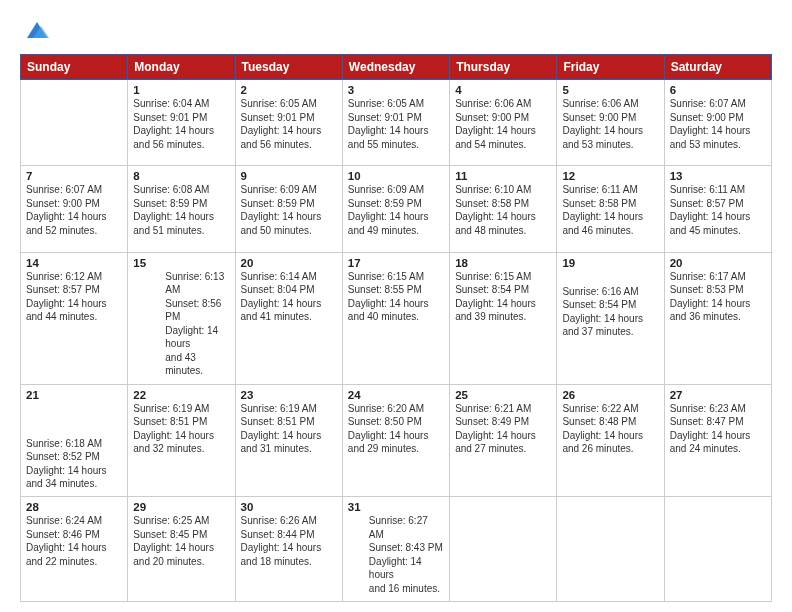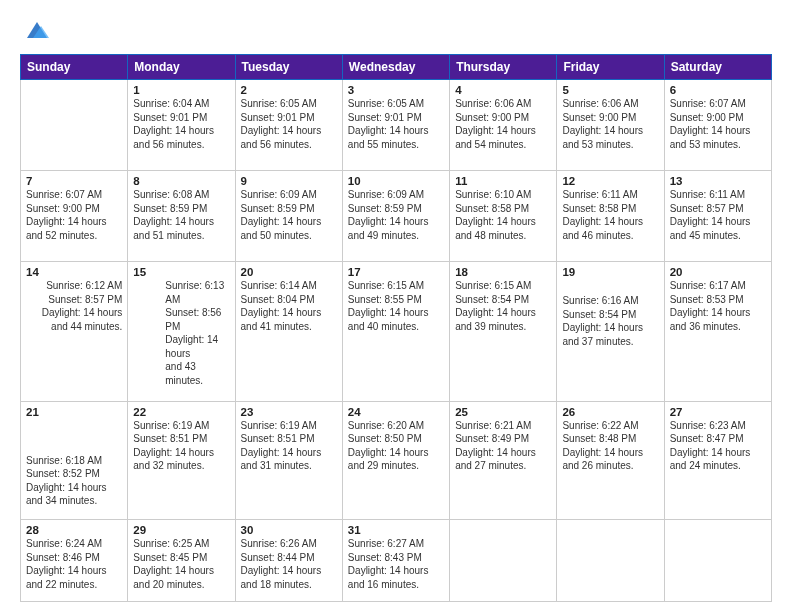--- a/index.html
+++ b/index.html
@@ -61,21 +61,21 @@
       color: #444;
       margin-top: 2px;
     }
     .calendar {
       flex: 1;
       border-collapse: collapse;
       width: 100%;
       font-size: 10.5px;
     }
     .calendar th {
-      background: #4c1d95;
+      background: #b91c1c;
       color: #fff;
       text-align: left;
       padding: 5px 6px;
       font-size: 12px;
       font-weight: bold;
       border: 1px solid #1565c0;
     }
     .calendar td {
       border: 1px solid #ccc;
       vertical-align: top;
@@ -232,21 +232,21 @@
             <span class="day-num">13</span>
             <div class="day-info" style="white-space: pre-line;">Sunrise: 6:11 AM
 Sunset: 8:57 PM
 Daylight: 14 hours
 and 45 minutes.</div>
           </td>
         </tr>
         <tr>
           <td>
             <span class="day-num">14</span>
-            <div class="day-info" style="white-space: pre-line; text-align: right;">Sunrise: 6:12 AM
+            <div class="day-info" style="white-space: pre-line;">Sunrise: 6:12 AM
 Sunset: 8:57 PM
 Daylight: 14 hours
 and 44 minutes.</div>
           </td>
           <td>
             <span class="day-num">15</span>
             <div class="day-info" style="white-space: pre-line; margin-left: 32px;">Sunrise: 6:13 AM
 Sunset: 8:56 PM
 Daylight: 14 hours
 and 43 minutes.</div>
@@ -355,21 +355,21 @@
           </td>
           <td>
             <span class="day-num">30</span>
             <div class="day-info" style="white-space: pre-line;">Sunrise: 6:26 AM
 Sunset: 8:44 PM
 Daylight: 14 hours
 and 18 minutes.</div>
           </td>
           <td>
             <span class="day-num">31</span>
-            <div class="day-info" style="white-space: pre-line;">Sunrise: 6:27 AM
+            <div class="day-info" style="white-space: pre-line; margin-left: 21px;">Sunrise: 6:27 AM
 Sunset: 8:43 PM
 Daylight: 14 hours
 and 16 minutes.</div>
           </td>
           <td class="empty-cell"></td>
           <td class="empty-cell"></td>
           <td class="empty-cell"></td>
         </tr>
       </tbody>
   </table>

